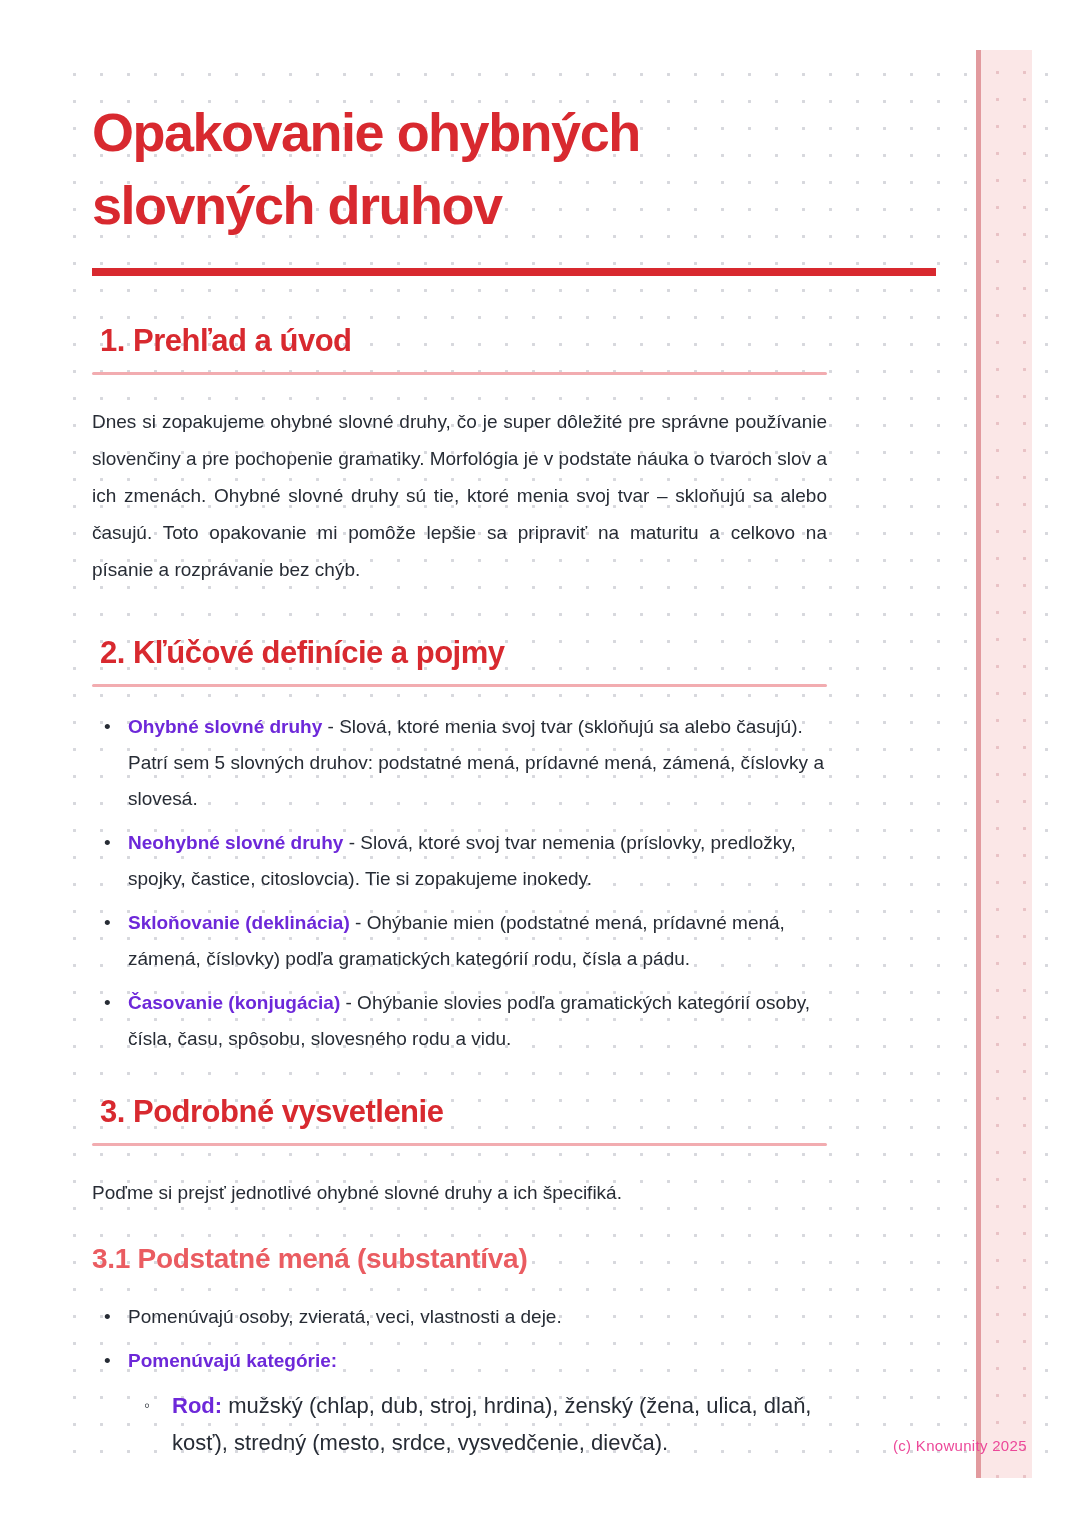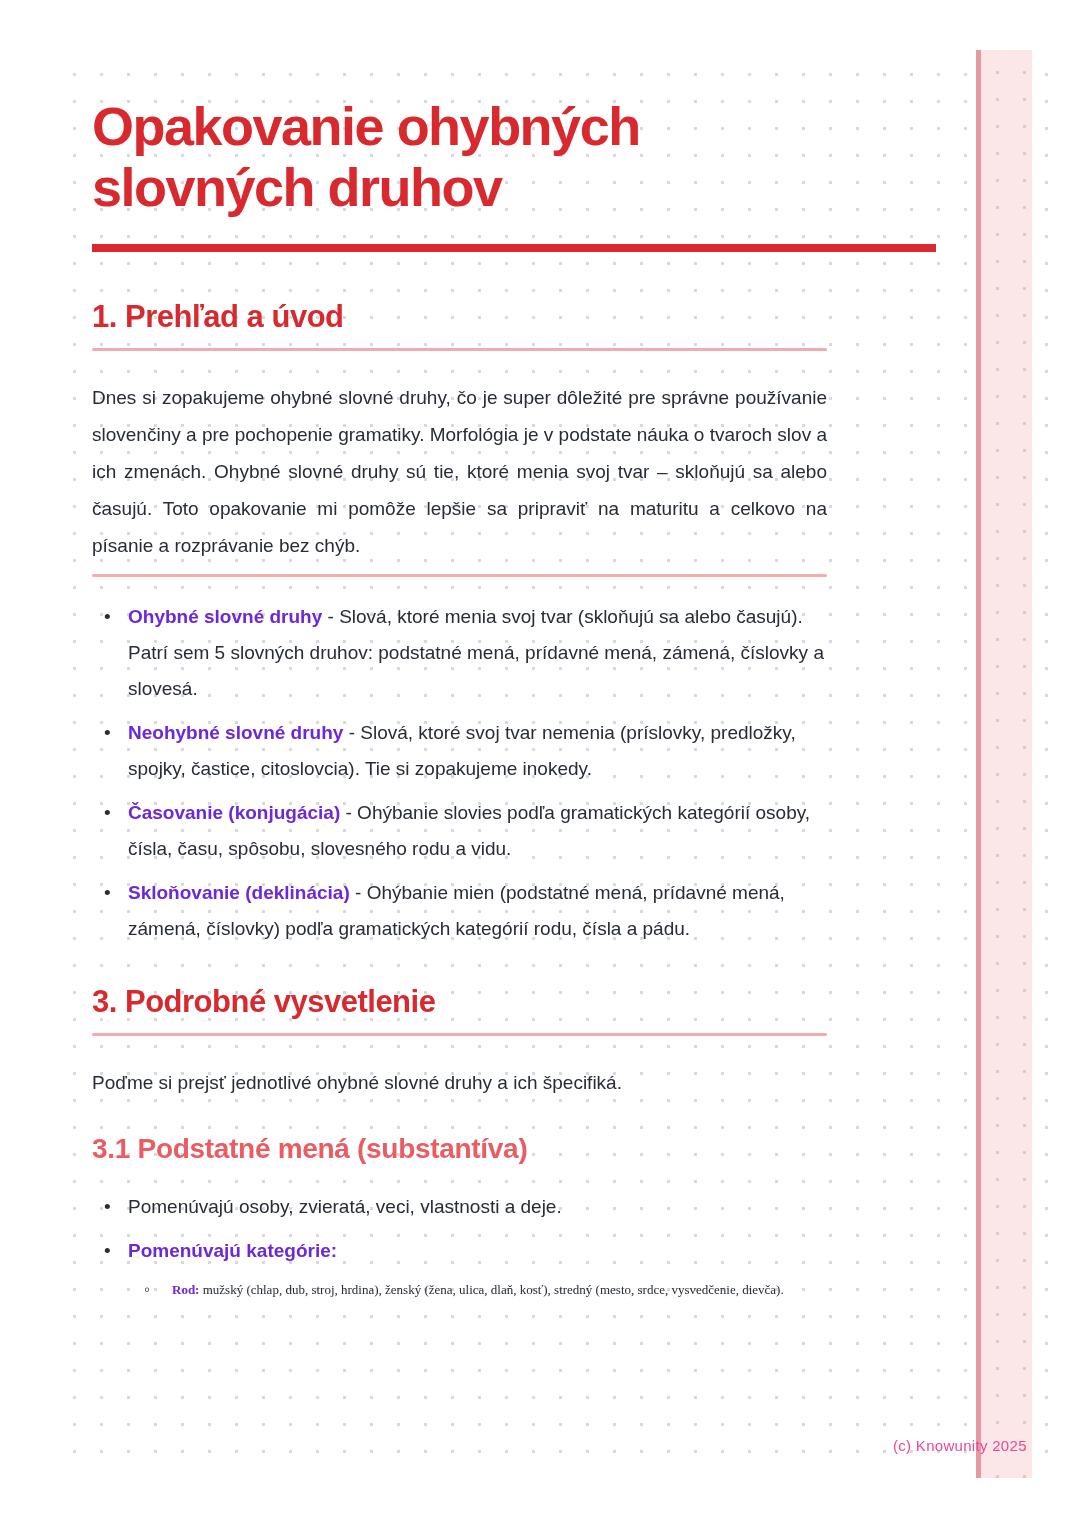--- a/index.html
+++ b/index.html
@@ -50,35 +50,35 @@
   .content {
     position: absolute;
     left: 92px; top: 96px;
     width: 735px;
     z-index: 2;
   }
 
   h1.doc-title {
     margin: 0;
     font-size: 54px;
-    line-height: 61px;
+    line-height: 73px;
     font-weight: 700;
     letter-spacing: -1.5px;
     color: #d8292f;
   }
 
   .title-rule {
     margin-top: 26px;
     width: 844px;
     height: 8px;
     background: #d8292f;
   }
 
   h2.section-heading {
-    margin: 44px 0 0 0;
+    margin: 44px 0 0 8px;
     font-size: 31px;
     line-height: 42px;
     font-weight: 700;
     letter-spacing: -0.5px;
     color: #d8292f;
   }
   h2.section-heading.tight { margin-top: 34px; }
 
   .h-rule {
     margin-top: 10px;
@@ -120,25 +120,24 @@
   ul.bullets > li::before {
     content: "\2022";
     position: absolute;
     left: 12px; top: 0;
     color: #272c35;
   }
   ul.bullets > li:last-child { margin-bottom: 0; }
 
   ul.sub-bullets {
     list-style: none;
-    margin: 2px 0 0 0;
+    margin: 8px 0 0 0;
     padding: 0;
-    font-size: 13px;
+    font-size: 22px;
     line-height: 37px;
-    font-family: Liberation Serif, serif;
   }
   ul.sub-bullets > li {
     position: relative;
     padding-left: 44px;
   }
   ul.sub-bullets > li::before {
     content: "\25E6";
     position: absolute;
     left: 16px; top: 0;
     font-size: 17px;
@@ -159,26 +158,27 @@
   <h1 class="doc-title">Opakovanie ohybných slovných druhov</h1>
   <div class="title-rule"></div>
 
   <section>
     <h2 class="section-heading">1. Prehľad a úvod</h2>
     <div class="h-rule"></div>
     <p class="body-par">Dnes si zopakujeme ohybné slovné druhy, čo je super dôležité pre správne používanie slovenčiny a pre pochopenie gramatiky. Morfológia je v podstate náuka o tvaroch slov a ich zmenách. Ohybné slovné druhy sú tie, ktoré menia svoj tvar – skloňujú sa alebo časujú. Toto opakovanie mi pomôže lepšie sa pripraviť na maturitu a celkovo na písanie a rozprávanie bez chýb.</p>
   </section>
 
   <section>
+    <h2 class="section-heading">2. Kľúčové definície a pojmy</h2>
     <div class="h-rule"></div>
     <ul class="bullets">
       <li><span class="term">Ohybné slovné druhy</span> <span>- Slová, ktoré menia svoj tvar (skloňujú sa alebo časujú). Patrí sem 5 slovných druhov: podstatné mená, prídavné mená, zámená, číslovky a slovesá.</span></li>
       <li><span class="term">Neohybné slovné druhy</span> <span>- Slová, ktoré svoj tvar nemenia (príslovky, predložky, spojky, častice, citoslovcia). Tie si zopakujeme inokedy.</span></li>
+      <li><span class="term">Skloňovanie (deklinácia)</span> <span>- Ohýbanie mien (podstatné mená, prídavné mená, zámená, číslovky) podľa gramatických kategórií rodu, čísla a pádu.</span></li>
       <li><span class="term">Časovanie (konjugácia)</span> <span>- Ohýbanie slovies podľa gramatických kategórií osoby, čísla, času, spôsobu, slovesného rodu a vidu.</span></li>
-      <li><span class="term">Skloňovanie (deklinácia)</span> <span>- Ohýbanie mien (podstatné mená, prídavné mená, zámená, číslovky) podľa gramatických kategórií rodu, čísla a pádu.</span></li>
     </ul>
   </section>
 
   <section>
     <h2 class="section-heading tight">3. Podrobné vysvetlenie</h2>
     <div class="h-rule"></div>
     <p class="body-par single">Poďme si prejsť jednotlivé ohybné slovné druhy a ich špecifiká.</p>
 
     <h3 class="subsection-heading">3.1 Podstatné mená (substantíva)</h3>
     <ul class="bullets">

